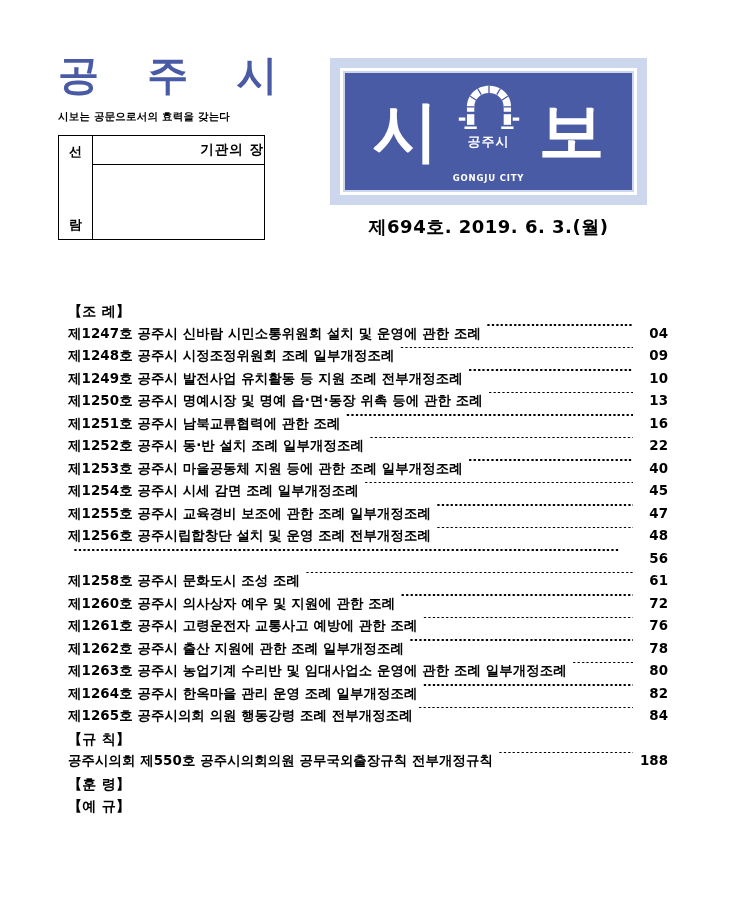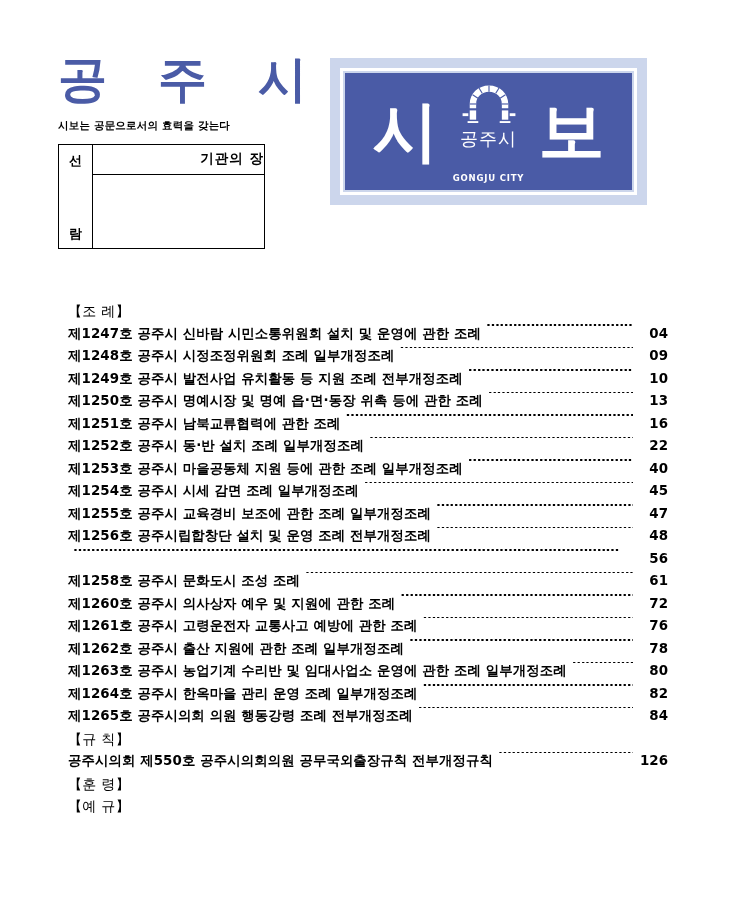--- a/index.html
+++ b/index.html
@@ -33,21 +33,21 @@
   }
 
   .masthead-left {
     position: absolute;
     left: 58px;
     top: 52px;
     width: 260px;
   }
 
   .city-title {
-    font-size: 49px;
+    font-size: 41px;
     font-weight: bold;
     color: #4a5ba6;
     letter-spacing: 17px;
     line-height: 1.15;
     white-space: nowrap;
     font-family: "DejaVu Sans", "Liberation Sans", sans-serif;
   }
 
   .city-motto {
     margin-top: 11px;
@@ -150,22 +150,22 @@
     justify-content: flex-start;
     padding-top: 4px;
     box-sizing: border-box;
   }
   .emblem-arch {
     width: 78px;
     height: 56px;
   }
   .emblem-ko {
     color: #ffffff;
-    font-size: 18px;
-    font-weight: normal;
+    font-size: 13px;
+    font-weight: bold;
     letter-spacing: 1px;
     line-height: 1.15;
     margin-top: 6px;
   }
   .emblem-en {
     color: #ffffff;
     font-size: 8.5px;
     font-weight: bold;
     letter-spacing: 0.8px;
     line-height: 1.1;
@@ -187,21 +187,21 @@
   
   .contents {
     position: absolute;
     left: 68px;
     top: 300px;
     width: 600px;
   }
 
   .section-header {
     font-size: 14px;
-    font-weight: normal;
+    font-weight: bold;
     line-height: 22.5px;
     white-space: nowrap;
     letter-spacing: 0.3px;
   }
 
   .toc-row {
     display: flex;
     align-items: baseline;
     line-height: 22.5px;
     font-size: 13.4px;
@@ -302,20 +302,21 @@
             <span class="emblem-ko">공주시</span>
             <span class="emblem-en">GONGJU CITY</span>
           </span>
 
           <span class="banner-char">보</span>
 
         </div>
       </div>
     </div>
 
+    <div class="issue-line">제694호. 2019. 6. 3.(월)</div>
 
   </div>
 
   <div class="contents">
       <div class="section-header">【조  례】</div>
       <div class="toc-row">
         <span class="toc-title">제1247호 공주시 신바람 시민소통위원회 설치 및 운영에 관한 조례</span>
         <span class="toc-leader"></span>
         <span class="toc-page">04</span>
       </div>
@@ -400,19 +401,19 @@
       </div>
       <div class="toc-row">
         <span class="toc-title">제1265호 공주시의회 의원 행동강령 조례 전부개정조례</span>
         <span class="toc-leader"></span>
         <span class="toc-page">84</span>
       </div>
       <div class="section-header">【규  칙】</div>
       <div class="toc-row">
         <span class="toc-title">공주시의회 제550호 공주시의회의원 공무국외출장규칙 전부개정규칙</span>
         <span class="toc-leader"></span>
-        <span class="toc-page">126</span>
+        <span class="toc-page">188</span>
       </div>
       <div class="section-header">【훈  령】</div>
       <div class="section-header">【예  규】</div>
     </div>
 
 </div>
 
 </body></html>

